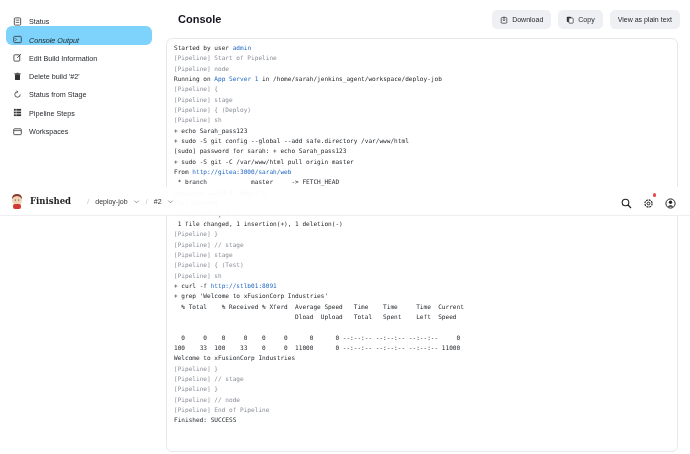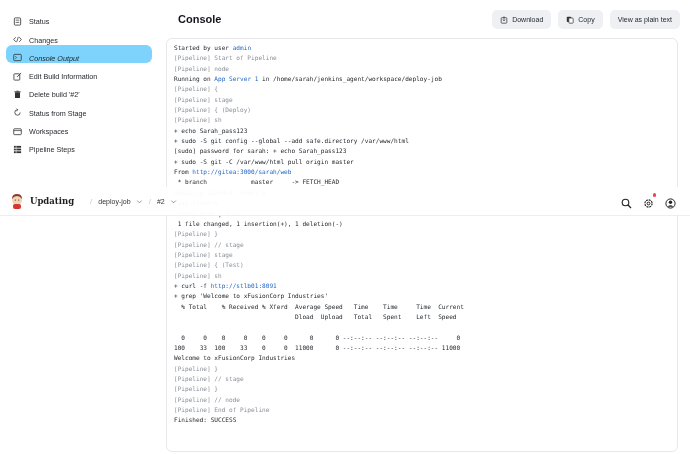--- a/index.html
+++ b/index.html
@@ -43,30 +43,20 @@
   <div class="side-item">
     <span class="ic">
         <svg viewBox="0 0 10 10">
           <rect x="1.5" y="1" width="7" height="8" rx="1" fill="none" stroke="#333" stroke-width="0.9"></rect>
           <line x1="3" y1="3.5" x2="7" y2="3.5" stroke="#333" stroke-width="0.8"></line>
           <line x1="3" y1="6" x2="7" y2="6" stroke="#333" stroke-width="0.8"></line>
         </svg>
       </span>
     <span>Status</span>
   </div>
-  <div class="side-item">
-    <span class="ic">
-        <svg viewBox="0 0 10 10">
-          <polyline points="3,2.5 0.8,5 3,7.5" fill="none" stroke="#333" stroke-width="0.9"></polyline>
-          <polyline points="7,2.5 9.2,5 7,7.5" fill="none" stroke="#333" stroke-width="0.9"></polyline>
-          <line x1="6" y1="2" x2="4" y2="8" stroke="#333" stroke-width="0.8"></line>
-        </svg>
-      </span>
-    <span>Changes</span>
-  </div>
   <div class="side-item active">
     <span class="ic">
         <svg viewBox="0 0 10 10">
           <rect x="0.8" y="1.5" width="8.4" height="7" rx="1" fill="none" stroke="#333" stroke-width="0.9"></rect>
           <polyline points="2.5,3.5 4,5 2.5,6.5" fill="none" stroke="#333" stroke-width="0.8"></polyline>
         </svg>
       </span>
     <span>Console Output</span>
   </div>
   <div class="side-item">
@@ -89,40 +79,40 @@
     <span>Delete build '#2'</span>
   </div>
   <div class="side-item">
     <span class="ic">
         <svg viewBox="0 0 10 10">
           <path d="M8 5 A3 3 0 1 1 5 2" fill="none" stroke="#333" stroke-width="0.9"></path>
           <polyline points="4,0.8 5.5,2 4,3.2" fill="none" stroke="#333" stroke-width="0.8"></polyline>
         </svg>
       </span>
     <span>Status from Stage</span>
-  </div>
-  <div class="side-item">
-    <span class="ic">
-        <svg viewBox="0 0 10 10">
-          <rect x="0.8" y="2" width="8.4" height="6.5" rx="0.8" fill="none" stroke="#333" stroke-width="0.9"></rect>
-          <line x1="0.8" y1="4" x2="9.2" y2="4" stroke="#333" stroke-width="0.8"></line>
-        </svg>
-      </span>
-    <span>Workspaces</span>
   </div>
   <div class="side-item">
     <span class="ic">
         <svg viewBox="0 0 10 10">
           <rect x="1" y="1" width="8" height="2" fill="#333"></rect>
           <rect x="1" y="4" width="8" height="2" fill="#333"></rect>
           <rect x="1" y="7" width="8" height="2" fill="#333"></rect>
           <line x1="3.5" y1="1" x2="3.5" y2="9" stroke="#fff" stroke-width="0.6"></line>
         </svg>
       </span>
     <span>Pipeline Steps</span>
+  </div>
+  <div class="side-item">
+    <span class="ic">
+        <svg viewBox="0 0 10 10">
+          <rect x="0.8" y="2" width="8.4" height="6.5" rx="0.8" fill="none" stroke="#333" stroke-width="0.9"></rect>
+          <line x1="0.8" y1="4" x2="9.2" y2="4" stroke="#333" stroke-width="0.8"></line>
+        </svg>
+      </span>
+    <span>Workspaces</span>
   </div>
 </nav>
 
 <h1 class="main-title">Console</h1>
 
 <div class="actions">
   <div class="btn">
     <svg viewBox="0 0 10 10">
         <rect x="1.5" y="2" width="7" height="7" rx="1" fill="none" stroke="#333" stroke-width="0.9"></rect>
         <line x1="5" y1="0.5" x2="5" y2="6" stroke="#333" stroke-width="0.9"></line>
@@ -184,21 +174,21 @@
 </div>
 
 <header class="topbar">
   <svg class="logo" viewBox="0 0 14 16">
     <ellipse cx="7" cy="7" rx="5" ry="5.5" fill="#f0d6b7"></ellipse>
     <path d="M2 6 Q2 1 7 1 Q12 1 12 6 Q10 3 7 3 Q4 3 2 6Z" fill="#8b3a2e"></path>
     <rect x="3" y="11" width="8" height="5" rx="2" fill="#d33833"></rect>
     <circle cx="5.3" cy="7" r="0.6" fill="#222"></circle>
       <circle cx="8.7" cy="7" r="0.6" fill="#222"></circle>
   </svg>
-  <span class="brand">Updating</span>
+  <span class="brand">Finished</span>
   <span class="crumb-sep">/</span>
   <span class="crumb">deploy-job</span>
   <svg class="chev" viewBox="0 0 8 8">
       <polyline points="1.5,3 4,5.5 6.5,3" fill="none" stroke="#777" stroke-width="0.9"></polyline>
     </svg>
   <span class="crumb-sep">/</span>
   <span class="crumb">#2</span>
   <svg class="chev" viewBox="0 0 8 8">
       <polyline points="1.5,3 4,5.5 6.5,3" fill="none" stroke="#777" stroke-width="0.9"></polyline>
     </svg>

